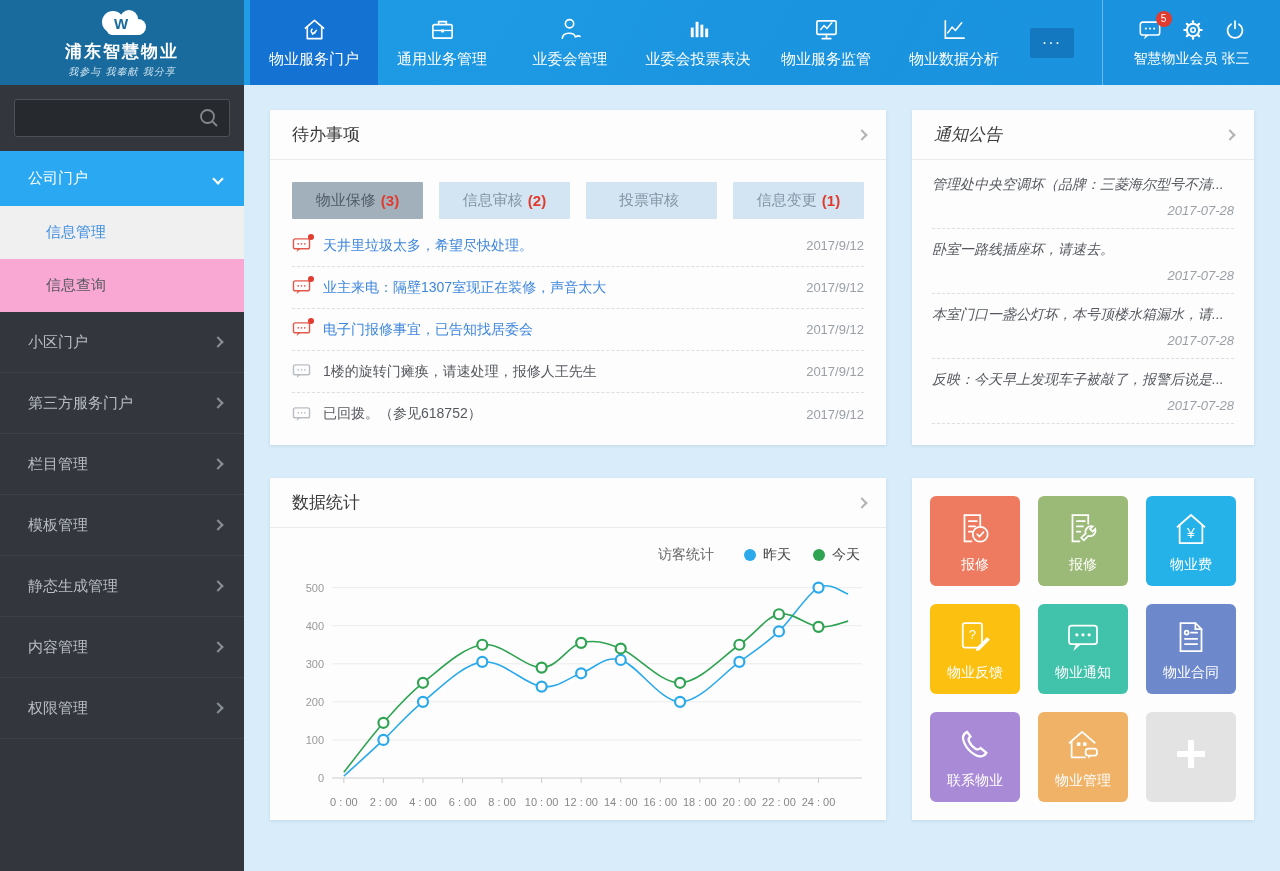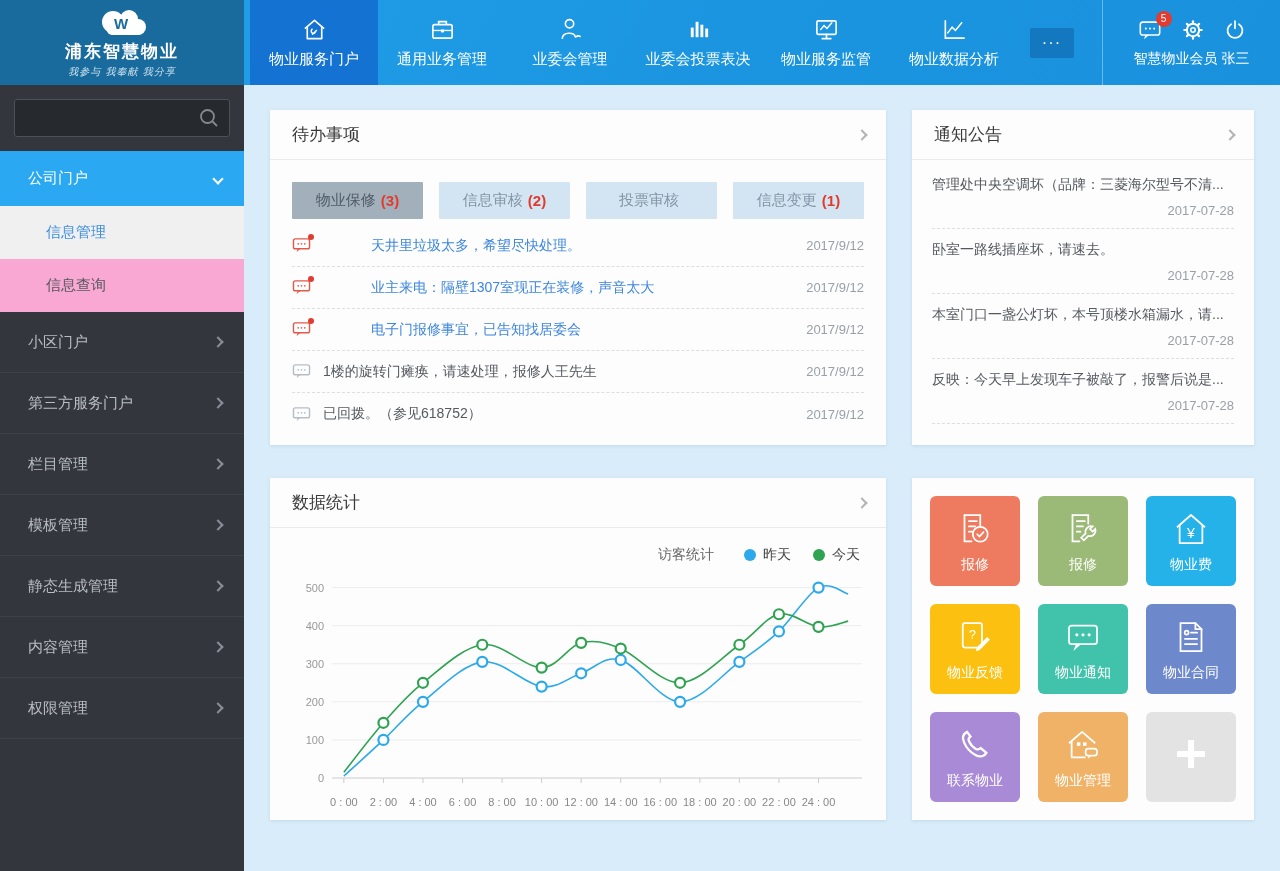--- a/index.html
+++ b/index.html
@@ -50,26 +50,26 @@
 
   #todo-panel { left:270px; top:110px; width:616px; height:335px; }
   .tabs { display:flex; gap:16px; padding:22px 22px 0 22px; }
   .tab { width:133px; height:37px; border-radius:1px; background:#d3e5f2; color:#8295a5; font-size:15px; display:flex; align-items:center; justify-content:center; gap:5px; cursor:pointer; }
   .tab.active { background:#a2b0bc; color:#505c67; }
   .tab .cnt { color:#e23b2e; font-weight:bold; }
   .todo-list { padding:6px 22px 0 22px; }
   .todo-row { height:42px; display:flex; align-items:center; gap:12px; border-bottom:1px dashed #dedede; cursor:pointer; }
   .todo-row:last-child { border-bottom:none; }
   .todo-text { font-size:14px; color:#56595e; flex:1; white-space:nowrap; overflow:hidden; text-overflow:ellipsis; }
-  .todo-row.unread .todo-text { color:#3d86dc;margin-left:48px; }
+  .todo-row.unread .todo-text { color:#3d86dc; }
   .todo-date { font-size:13px; color:#9aa0a6; }
   .bubble { position:relative; display:flex; }
   .dot-unread { position:absolute; top:-3px; right:-3px; width:6px; height:6px; border-radius:50%; background:#e23b30; }
 
-  #notice-panel { left:912px; top:110px; width:342px; height:335px; }
+  #notice-panel { left:912px; top:110px; width:342px; height:335px;font-style:italic; }
   .notice-list { padding:4px 20px 0 20px; }
   .notice-item { padding:12px 0 10px 0; border-bottom:1px dashed #dedede; cursor:pointer; }
   .notice-text { font-size:14px; color:#55585e; white-space:nowrap; overflow:hidden; text-overflow:ellipsis; }
   .notice-date { font-size:13px; color:#9aa0a6; text-align:right; margin-top:9px; }
 
   #stats-panel { left:270px; top:478px; width:616px; height:342px; }
   .legend-row { display:flex; align-items:center; justify-content:flex-end; gap:22px; padding:18px 26px 0 0; }
   .legend-title { font-size:14px; color:#666; margin-right:8px; }
   .legend-item { display:flex; align-items:center; gap:7px; font-size:14px; color:#444; }
   .legend-dot { width:12px; height:12px; border-radius:50%; }

